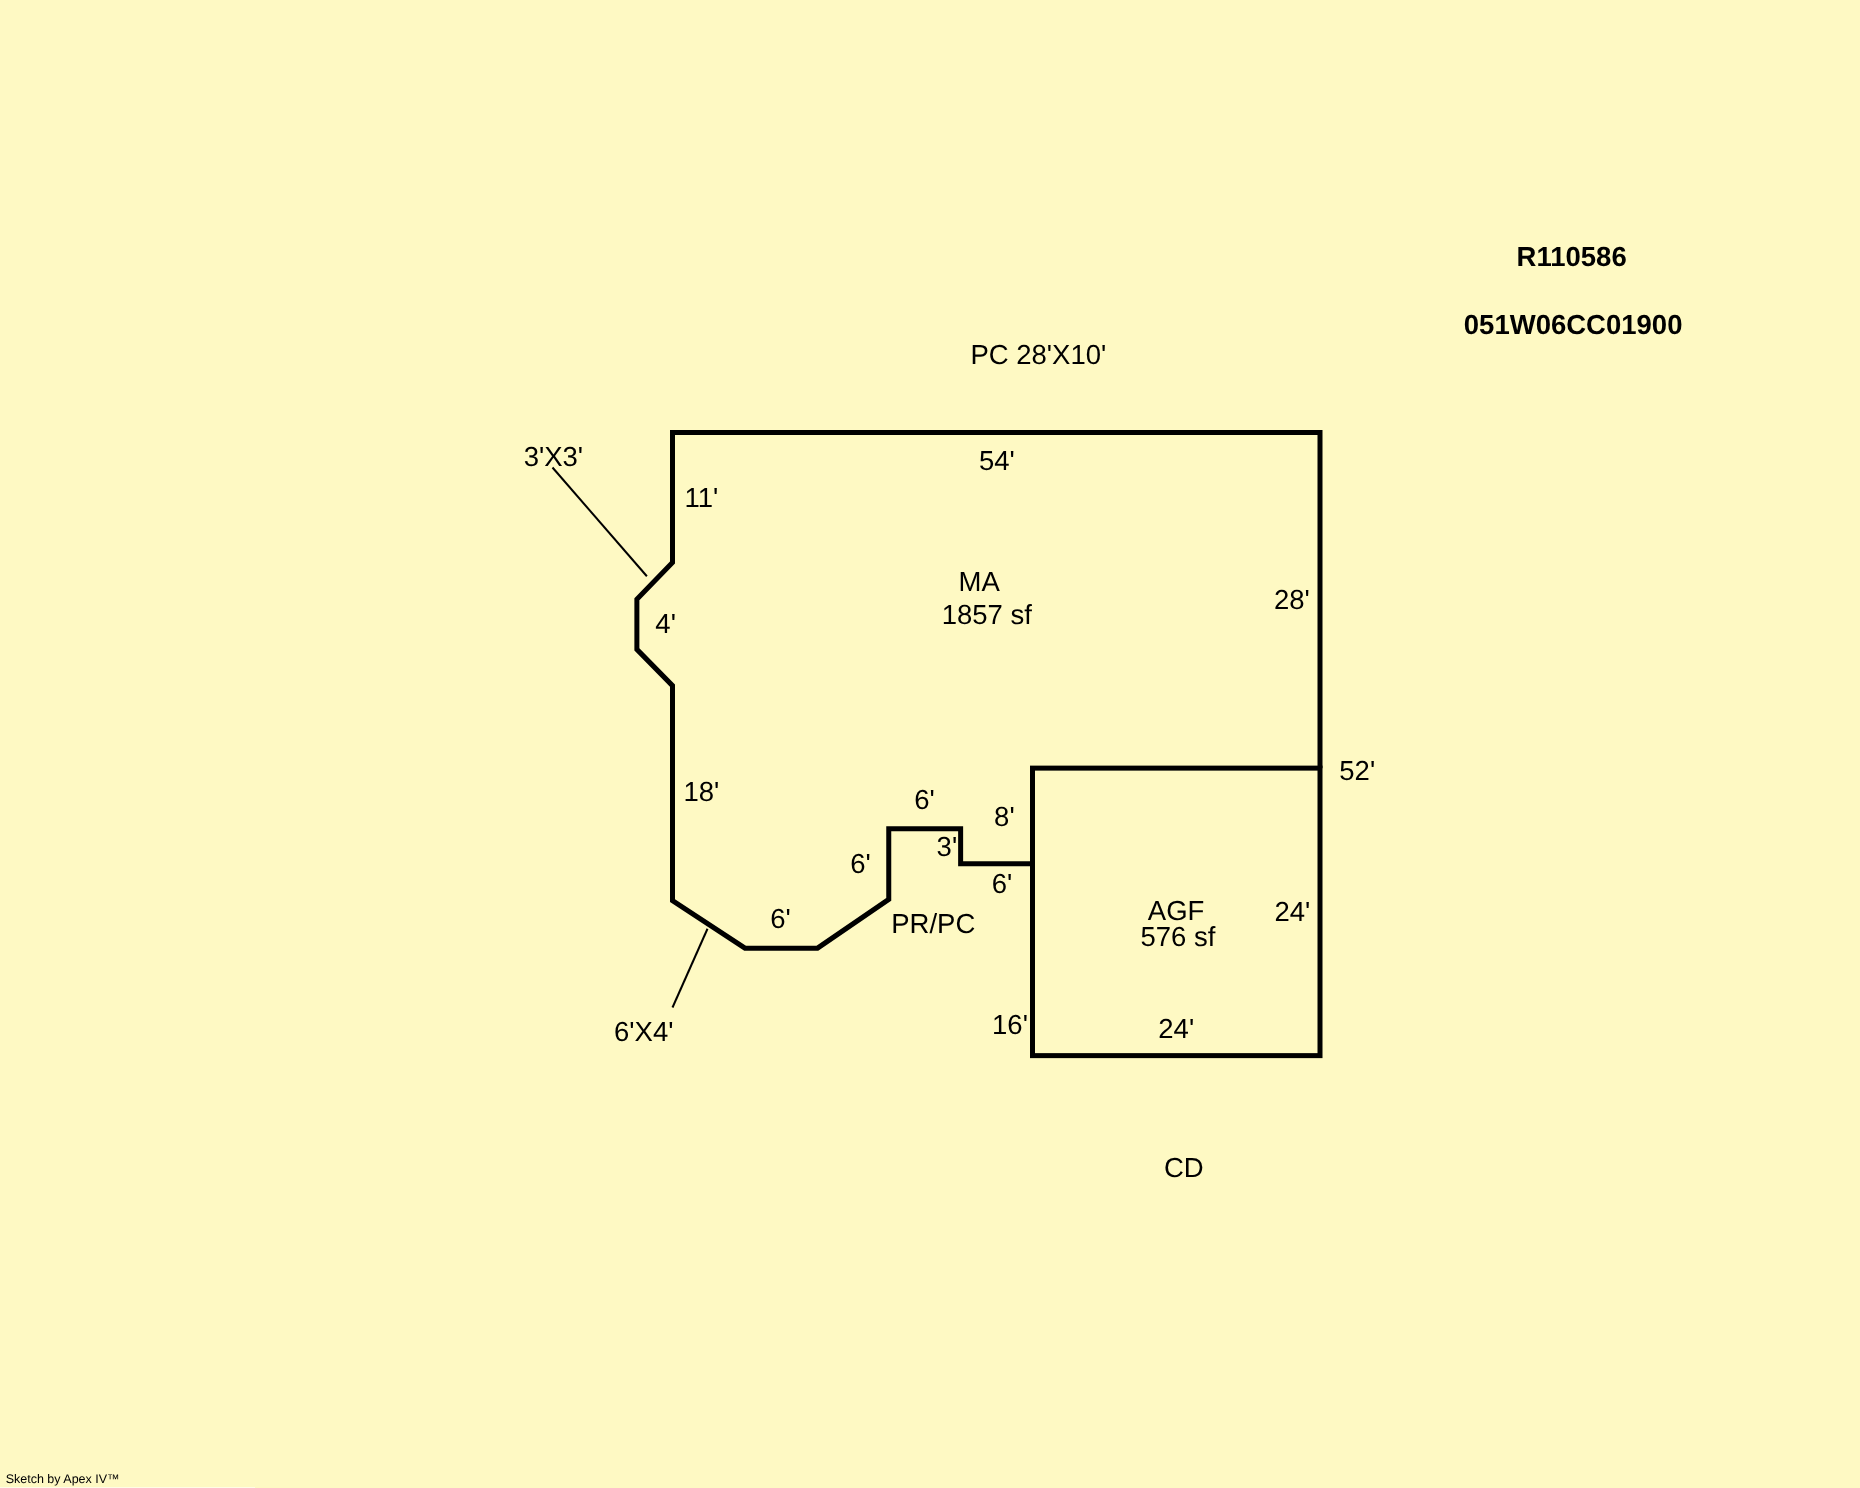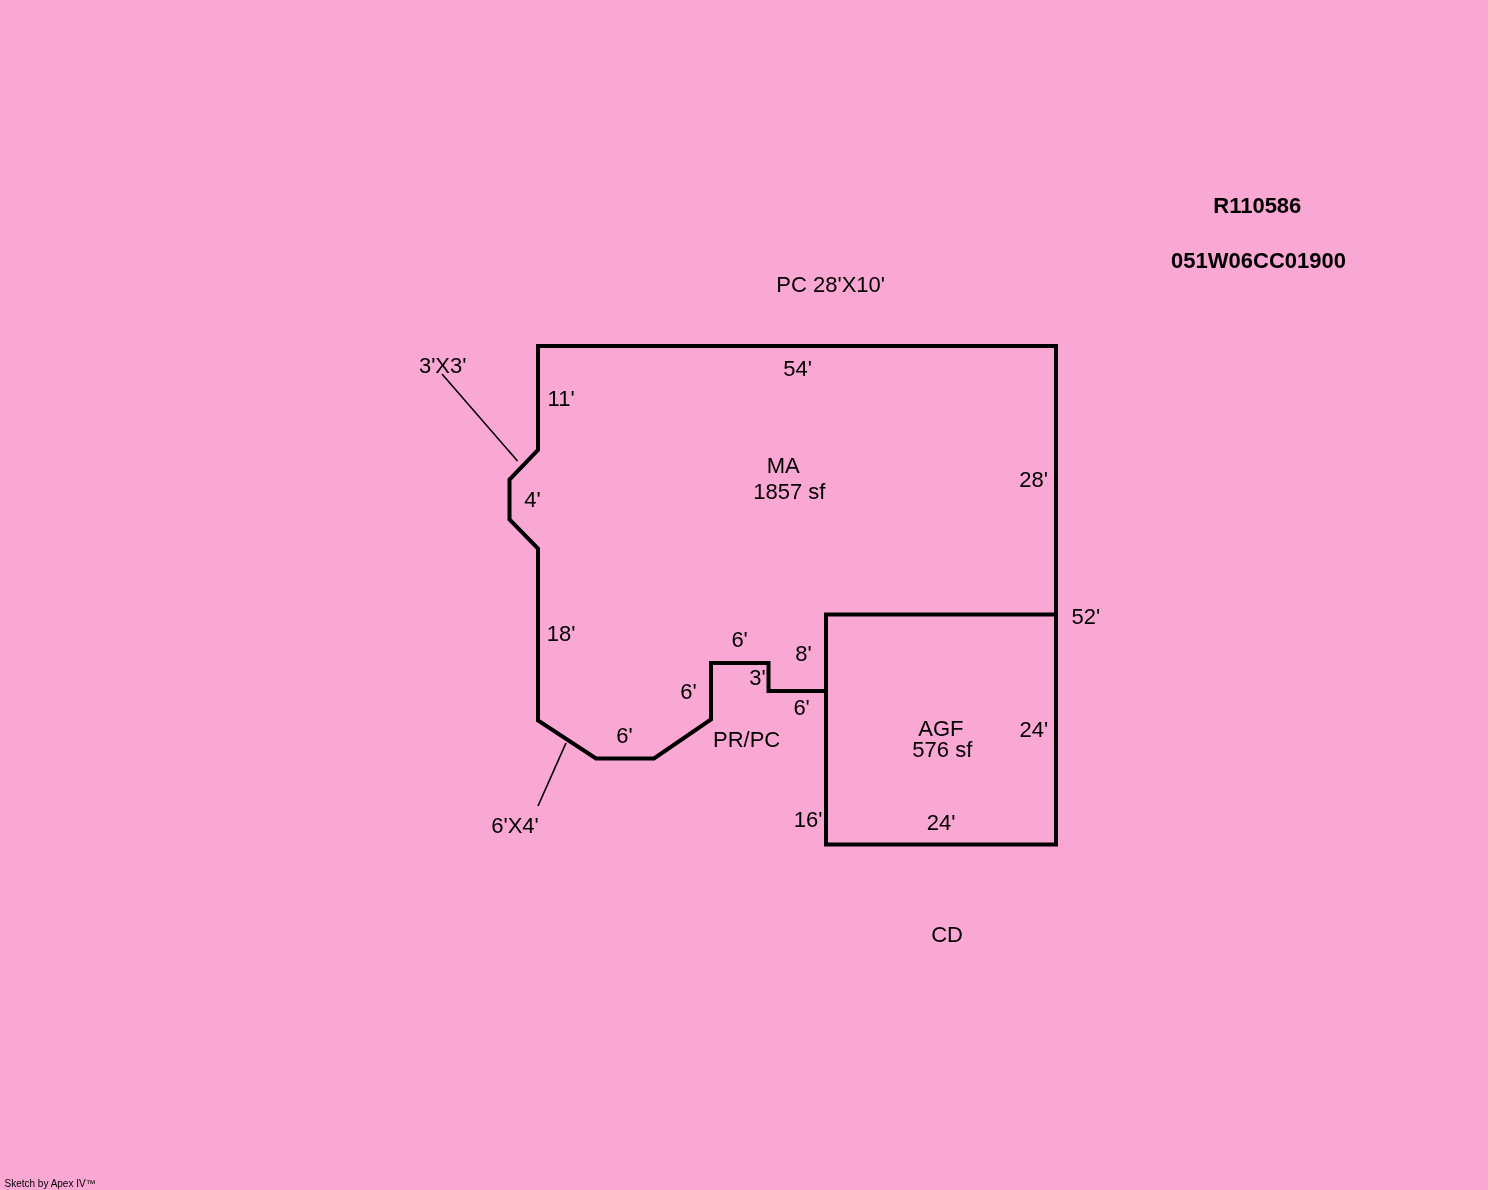--- a/index.html
+++ b/index.html
@@ -1,16 +1,16 @@
 <!DOCTYPE html>
 <html><head>
 <meta charset="utf-8">
 <style>
   html,body{margin:0;padding:0;background:#ffffff;}
-  .page{position:relative;width:1488px;height:1190px;background:#f9a8d4;overflow:hidden;}
+  .page{position:relative;width:1488px;height:1190px;background:#fef9c3;overflow:hidden;}
   svg{position:absolute;left:0;top:0;}
   text{font-family:"Liberation Sans",sans-serif;font-size:22px;fill:#000000;}
   .b{font-weight:bold;}
   .sm{font-size:10px;}
 </style>
 </head>
 <body>
 <div class="page">
 <svg width="1488" height="1190" viewBox="0 0 1488 1190">
 

